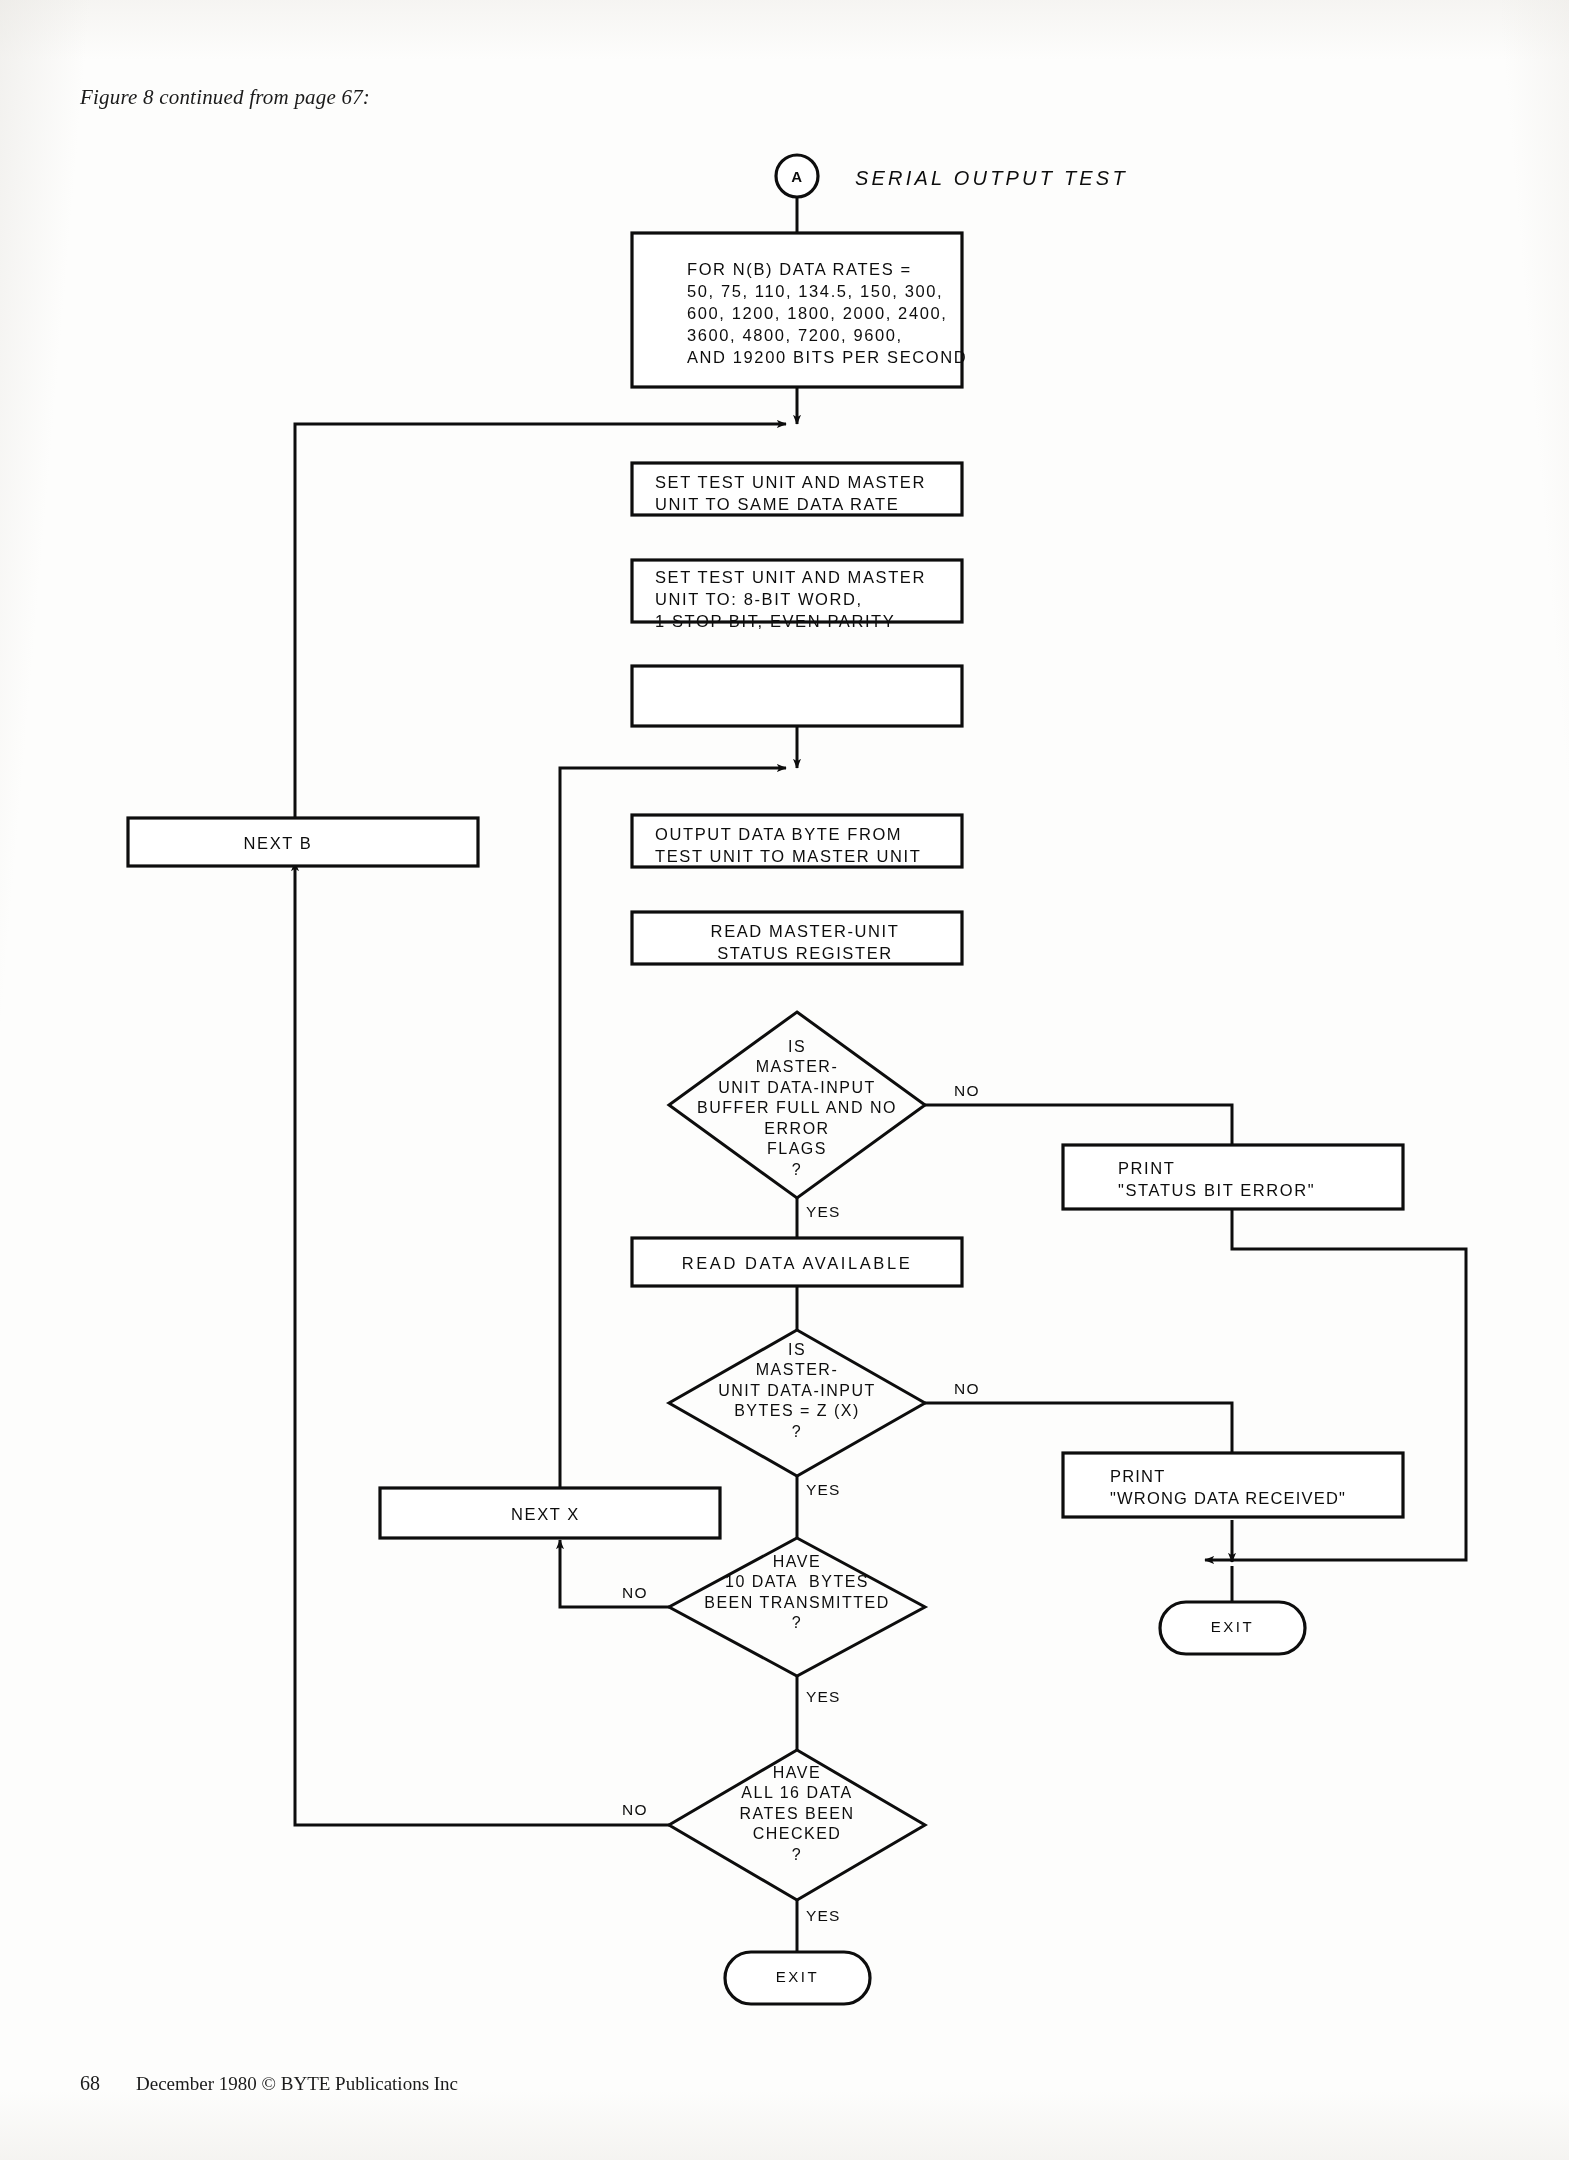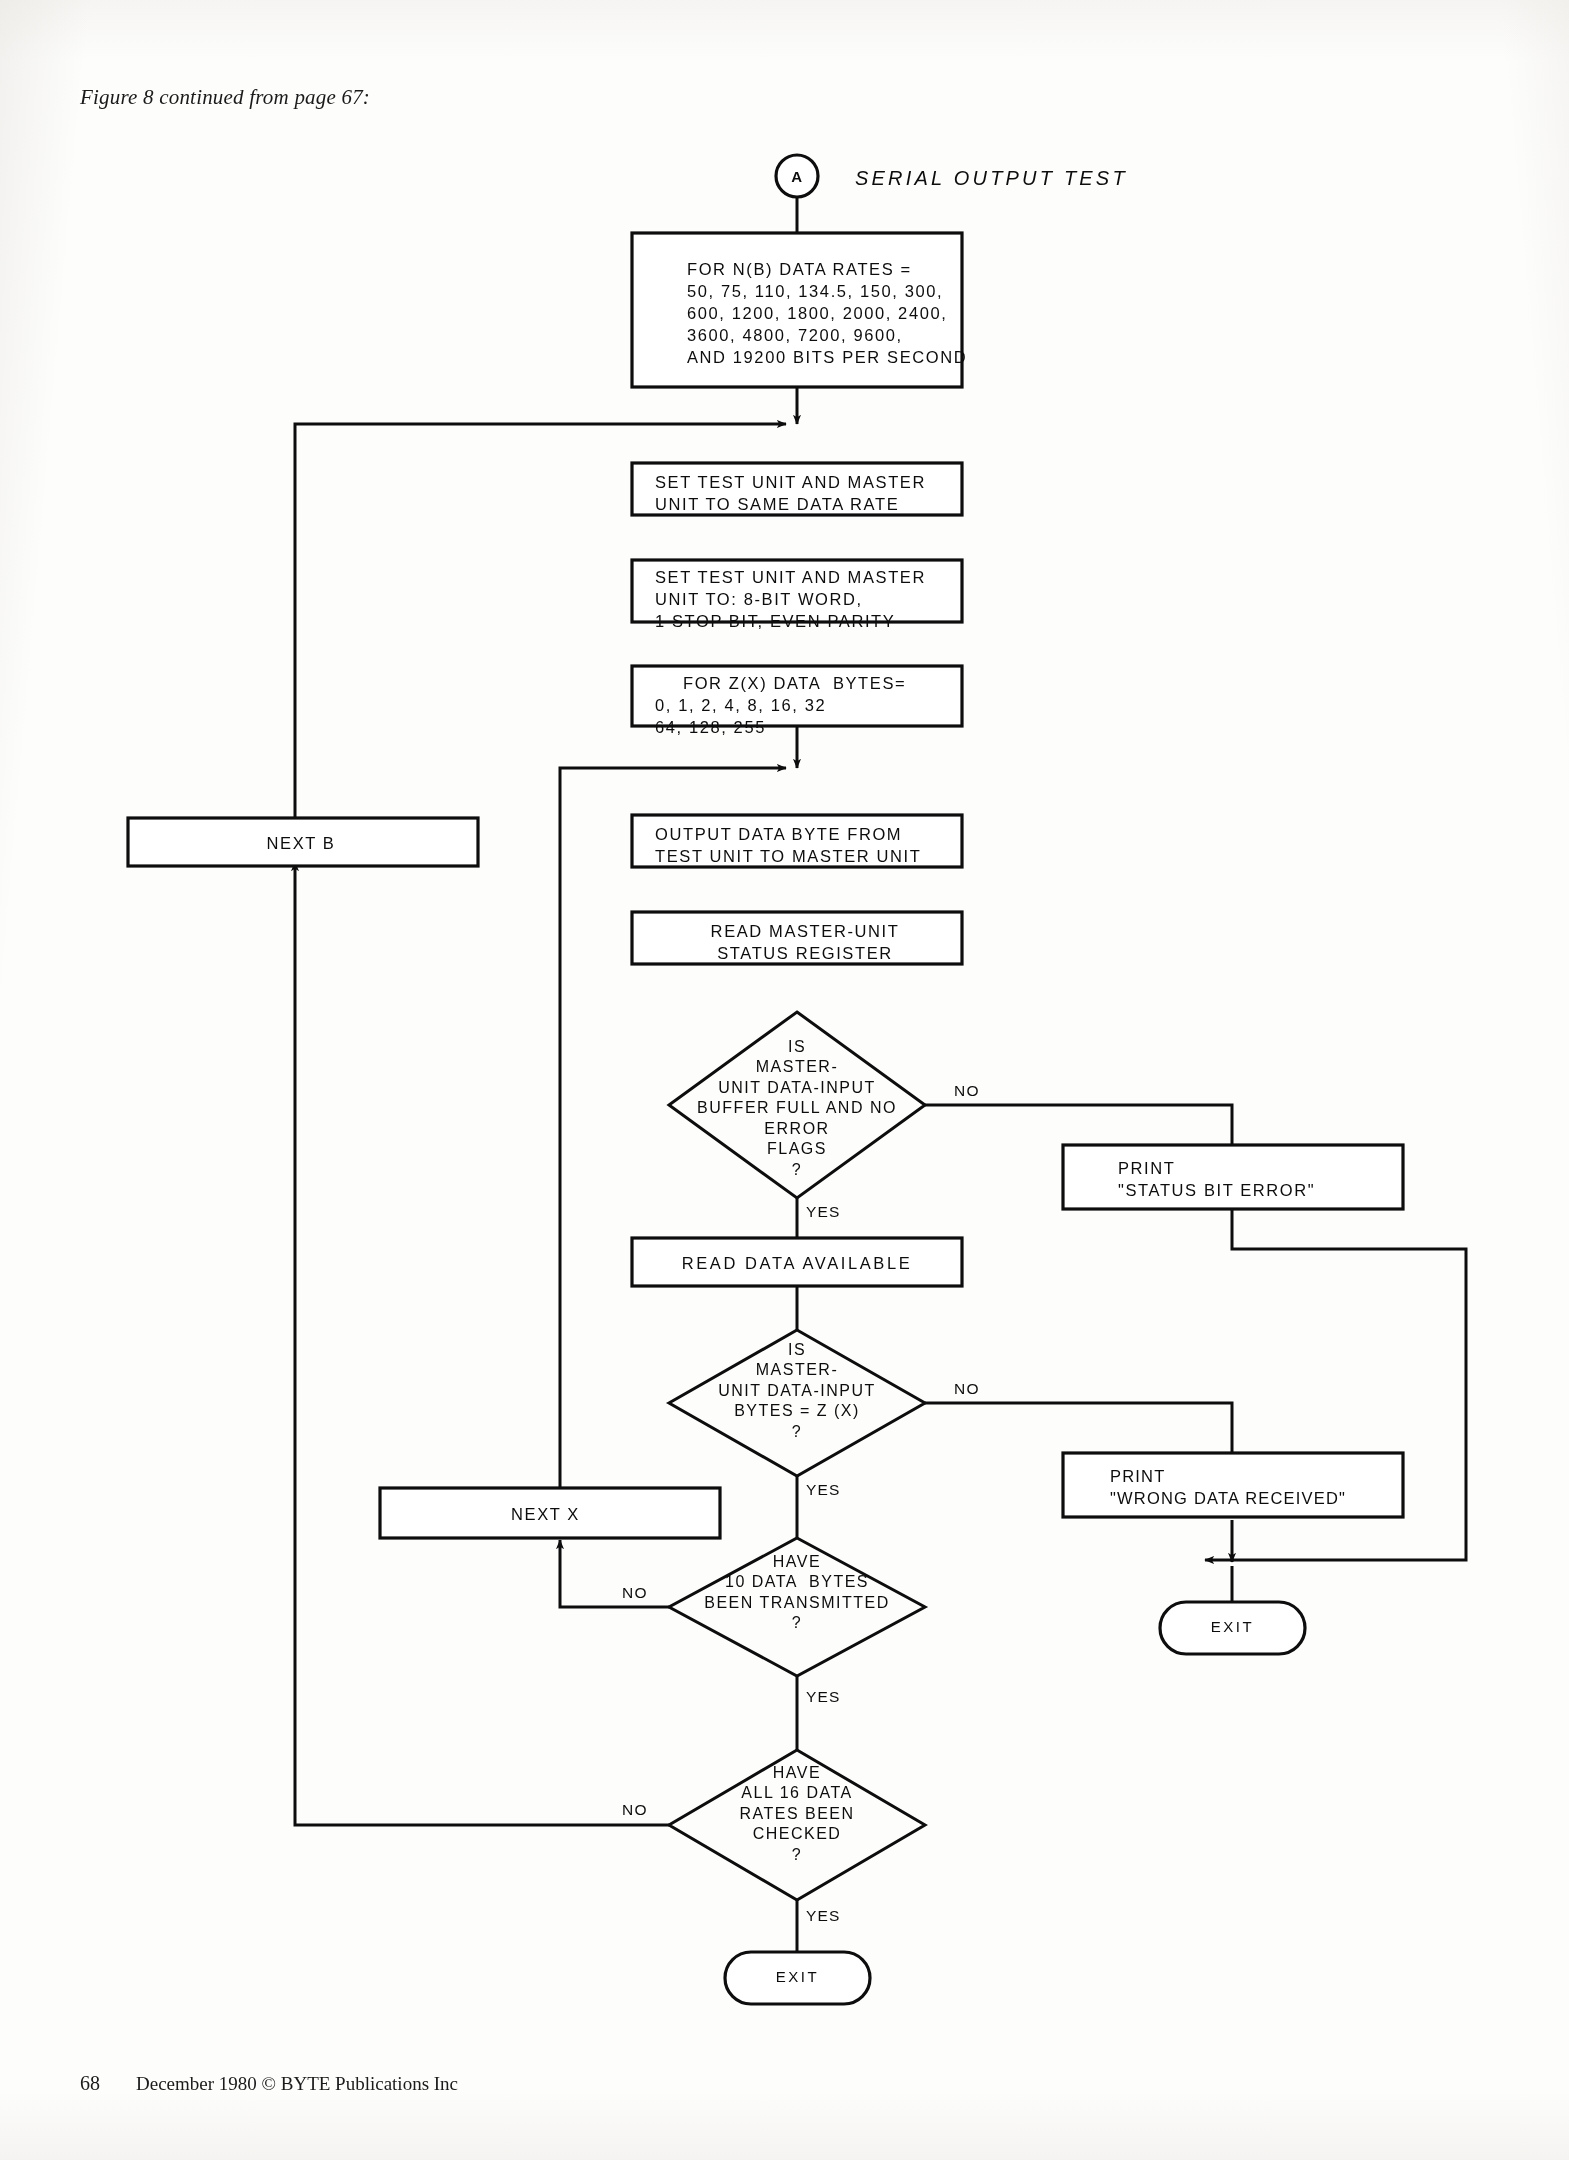--- a/index.html
+++ b/index.html
@@ -201,27 +201,22 @@
     <div class="node-text t-box t-box-left" style="position:static;">SET TEST UNIT AND MASTER</div>
     <div class="node-text t-box t-box-left" style="position:static;">UNIT TO SAME DATA RATE</div>
   </div>
 
   <div style="position:absolute; left:655px; top:566px; width:300px;">
     <div class="node-text t-box t-box-left" style="position:static;">SET TEST UNIT AND MASTER</div>
     <div class="node-text t-box t-box-left" style="position:static;">UNIT TO: 8-BIT WORD,</div>
     <div class="node-text t-box t-box-left" style="position:static;">1 STOP BIT, EVEN PARITY</div>
   </div>
 
-  <div style="position:absolute; left:683px; top:672px; width:280px;">
-    <div class="node-text t-box t-box-left" style="position:static;">FOR Z(X) DATA  BYTES=</div>
-    <div class="node-text t-box t-box-left" style="position:static; margin-left:-28px;">0, 1, 2, 4, 8, 16, 32</div>
-    <div class="node-text t-box t-box-left" style="position:static; margin-left:-28px;">64, 128, 255</div>
-  </div>
-
-  <div class="node-text t-box t-box-ctr" style="left:128px; top:832px; width:300px;padding-left:23px;">NEXT B</div>
+
+  <div class="node-text t-box t-box-ctr" style="left:128px; top:832px; width:300px;">NEXT B</div>
 
   <div class="node-text t-box t-box-ctr" style="left:380px; top:1503px; width:331px;">NEXT X</div>
 
   <div style="position:absolute; left:655px; top:823px; width:300px;">
     <div class="node-text t-box t-box-left" style="position:static;">OUTPUT DATA BYTE FROM</div>
     <div class="node-text t-box t-box-left" style="position:static;">TEST UNIT TO MASTER UNIT</div>
   </div>
 
   <div style="position:absolute; left:655px; top:920px; width:300px; text-align:center;">
     <div class="node-text t-box t-box-ctr" style="position:static;">READ MASTER-UNIT</div>

